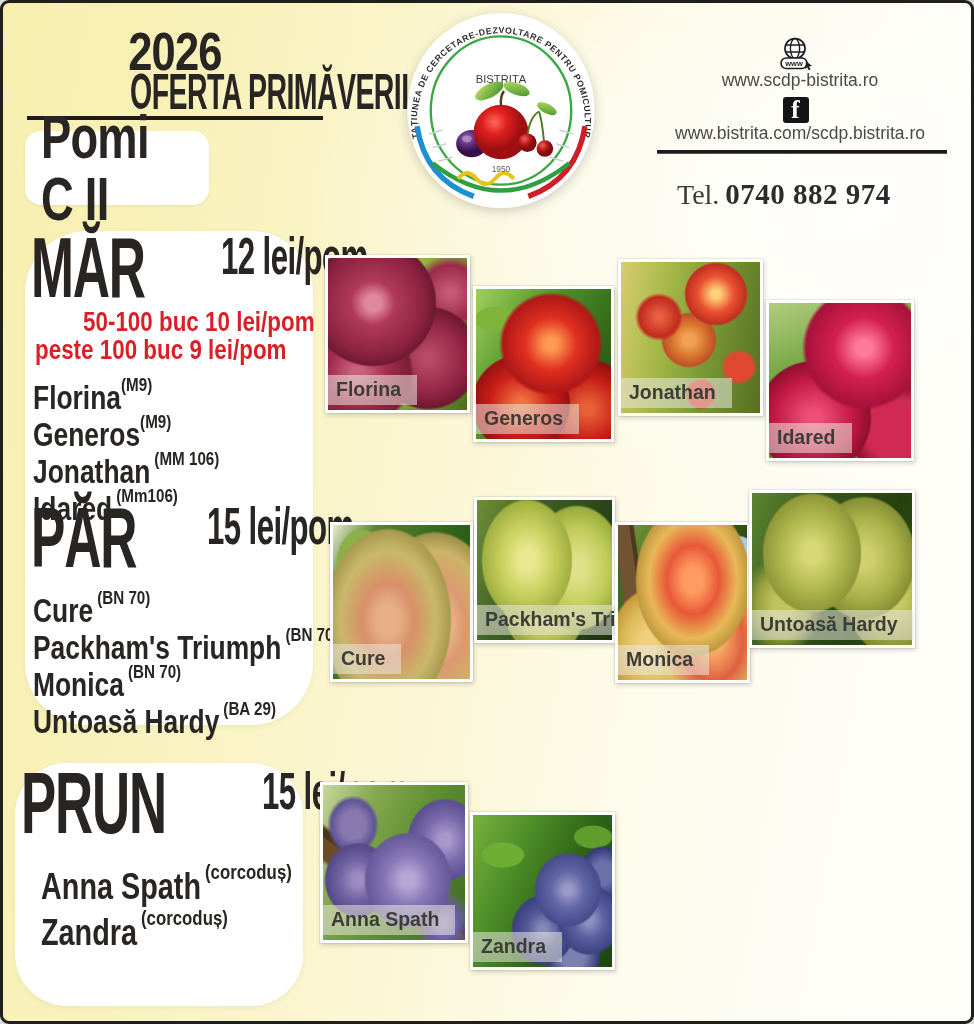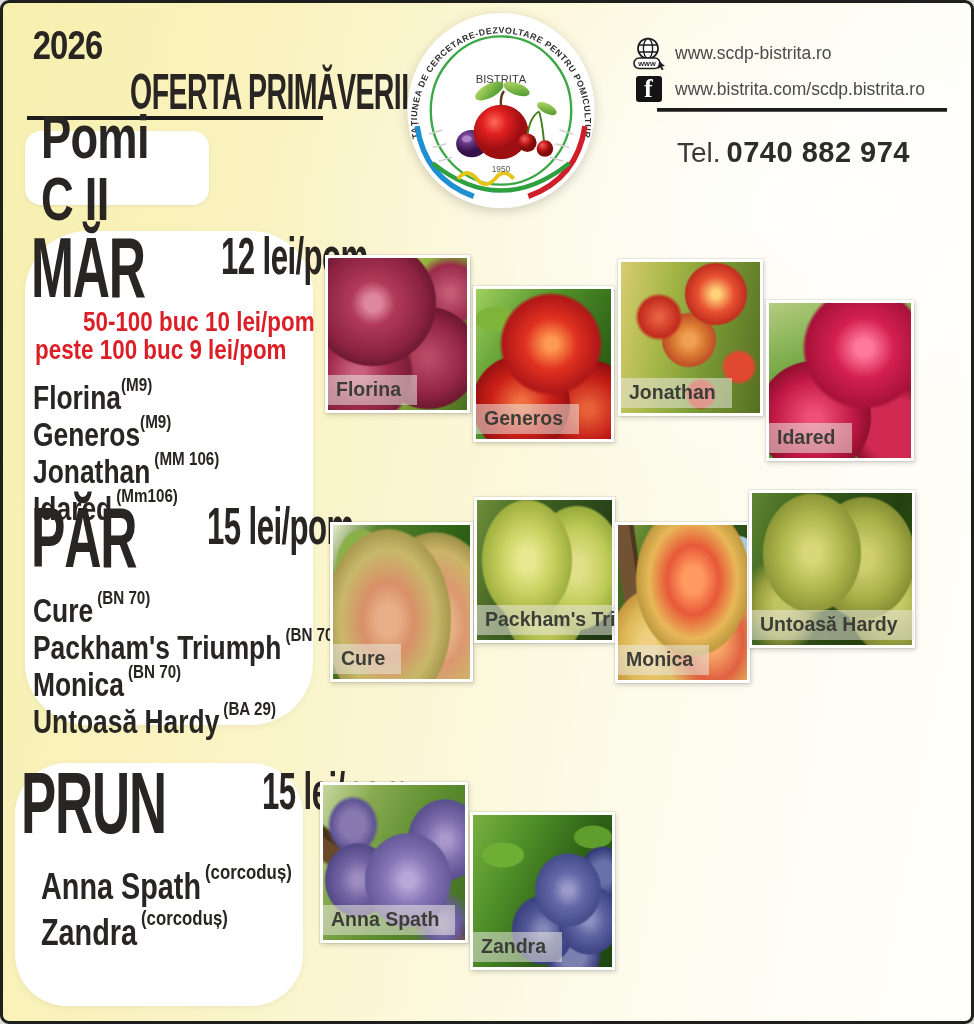--- a/index.html
+++ b/index.html
@@ -12,40 +12,40 @@
   }
   .abs{position:absolute;}
   .ink{color:#282522;}
   .cond{display:inline-block;white-space:nowrap;transform-origin:left bottom;}
   .sx57{transform:scaleX(.57);transform-origin:center bottom;}
   .sx80{transform:scaleX(.80);}
   .sxbig{transform:scaleX(.60);}
   .heavy{font-weight:bold;letter-spacing:-1px;}
 
   
-  #year{left:22px;top:22px;width:300px;font-size:40px;line-height:1;}
+  #year{left:22px;top:22px;width:300px;text-align:center;font-size:53px;line-height:1;}
   #title{left:22px;top:64px;width:300px;text-align:center;font-size:50px;line-height:1;}
   #title-rule{left:24px;top:113px;width:296px;height:4px;background:#1e1c1a;}
   #pomi-box{left:22px;top:128px;width:184px;height:74px;background:#fff;border-radius:16px;
     box-shadow:0 1px 3px rgba(0,0,0,.08);display:flex;align-items:center;}
   #pomi-box .t{font-size:62px;margin-left:16px;line-height:1;transform:scaleX(.73);transform-origin:left center;}
 
   
   #logo{left:400px;top:8px;}
   #logo svg{filter:drop-shadow(0 3px 6px rgba(0,0,0,.18));}
 
   
   #contacts{left:628px;top:34px;width:330px;color:#474747;}
-  .crow{display:flex;align-items:center;margin-bottom:6px;}
+  .crow{display:flex;align-items:center;margin-bottom:6px;flex-direction:column;}
   .crow .ic{width:36px;display:flex;justify-content:center;}
   .crow .txt{font-size:17.5px;margin-left:8px;color:#4a4a4a;}
   #fb-badge{width:26px;height:26px;background:#141414;border-radius:3px;position:relative;overflow:hidden;}
   #fb-badge span{position:absolute;left:8px;top:-2px;color:#fff;font-weight:bold;font-size:26px;font-family:"Liberation Serif",serif;}
   #contact-rule{margin:4px 0 0 26px;width:290px;height:3px;background:#1b1b1b;border-bottom:1px solid #555;}
-  #tel-row{margin:24px 0 0 46px;font-size:28px;color:#3a3a3a;}
+  #tel-row{margin:24px 0 0 46px;font-size:28px;color:#3a3a3a;font-family:Liberation Serif, serif;}
   #tel-row b{font-size:29px;color:#2c2c2c;margin-left:6px;letter-spacing:.5px;}
 
   
   .panel{background:#fff;box-shadow:0 2px 6px rgba(0,0,0,.05);}
   #panel-top{left:22px;top:228px;width:288px;height:494px;border-radius:62px;}
   #panel-bottom{left:12px;top:760px;width:288px;height:243px;border-radius:52px;}
 
   .sec-head{display:flex;align-items:flex-start;}
   .sec-name{font-size:86px;line-height:.80;letter-spacing:-2px;}
   .sec-price{font-size:52px;line-height:.9;letter-spacing:-1px;}

